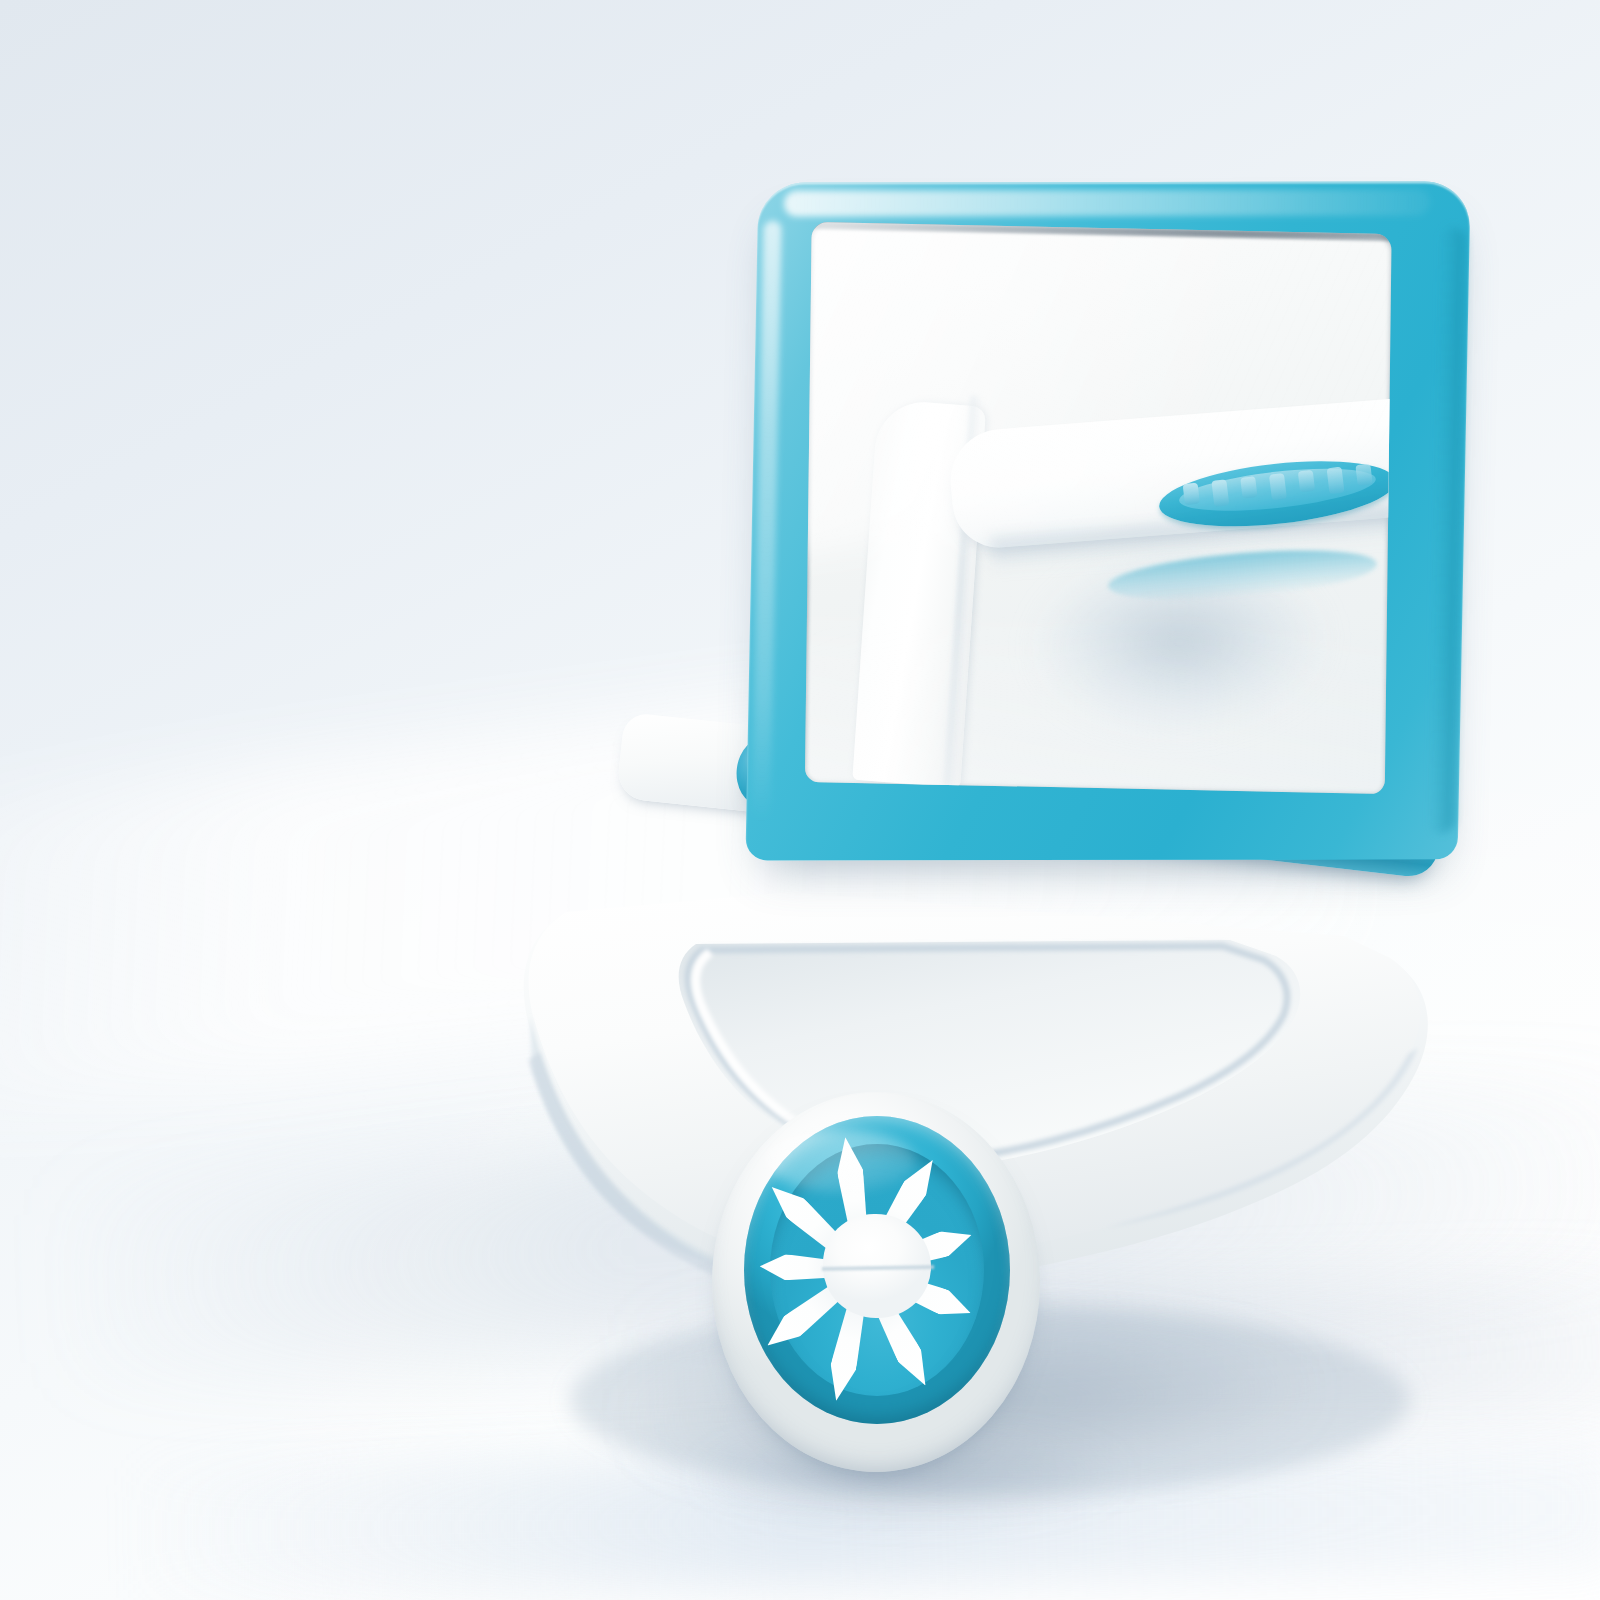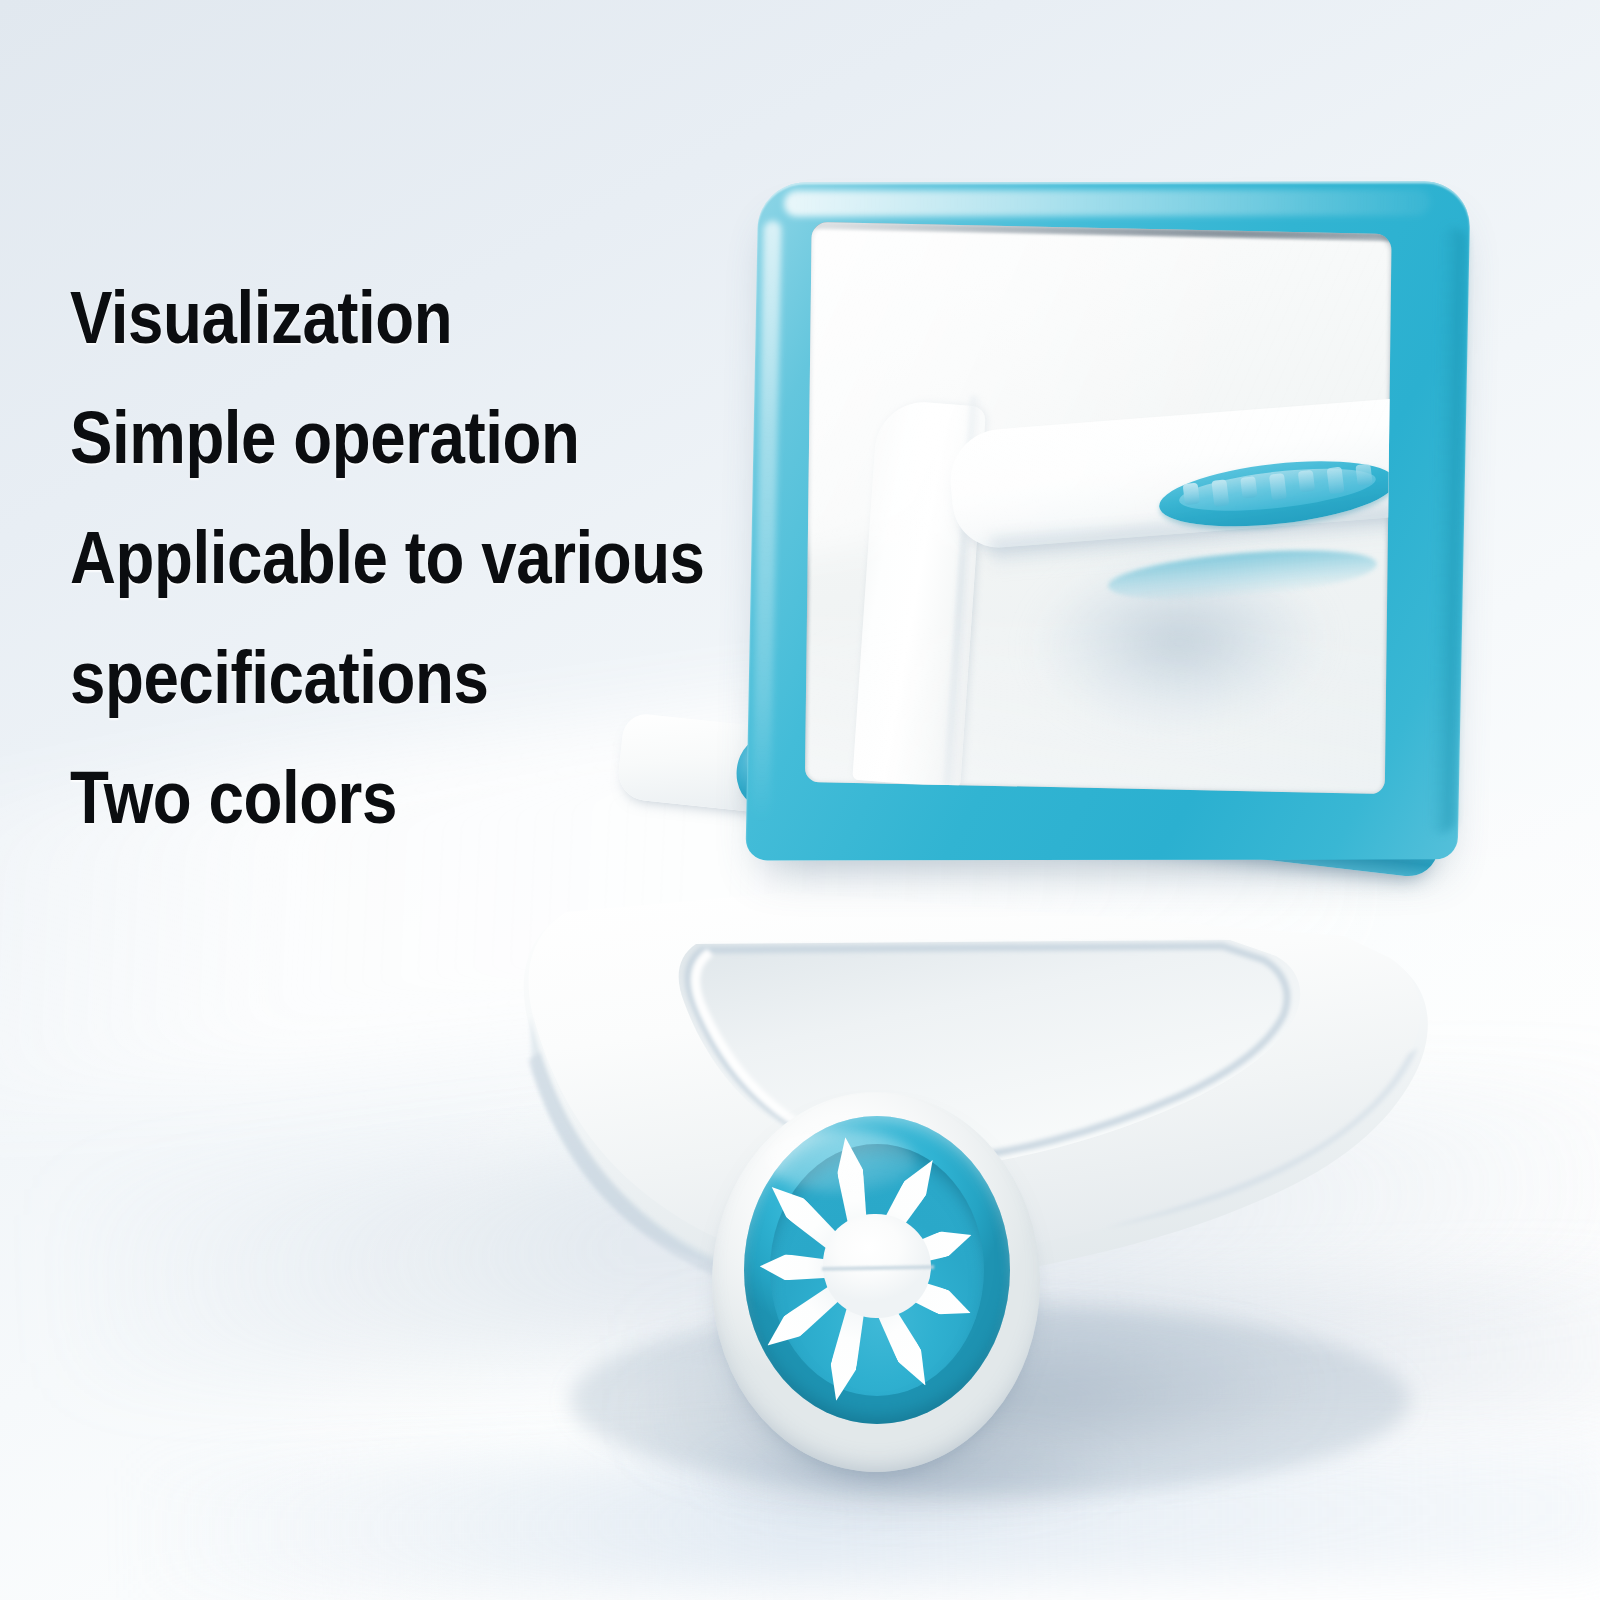--- a/index.html
+++ b/index.html
@@ -404,26 +404,20 @@
 </head>
 <body>
 
 <div id="stage">
 
   <div class="sweep sweep-a"></div>
   <div class="sweep sweep-b"></div>
   <div class="sweep sweep-c"></div>
   <div class="sweep sweep-d"></div>
 
-  <div id="copy">
-    <div class="copy-line">Visualization</div>
-    <div class="copy-line">Simple operation</div>
-    <div class="copy-line wrap">Applicable to various specifications</div>
-    <div class="copy-line">Two colors</div>
-  </div>
 
   <div id="product">
 
     <div class="ground-shadow"></div>
     <div class="ground-shadow-2"></div>
 
     <div id="base">
       <svg width="1010" height="680" viewBox="0 0 1010 680">
         <defs>
           <linearGradient id="trayTop" x1="0" y1="0" x2="0.35" y2="1">

